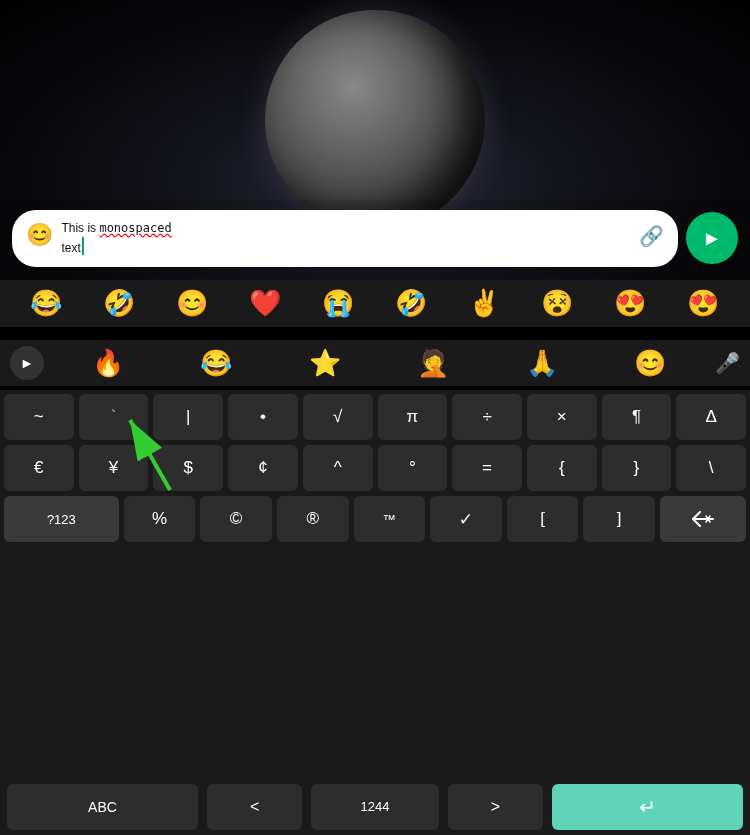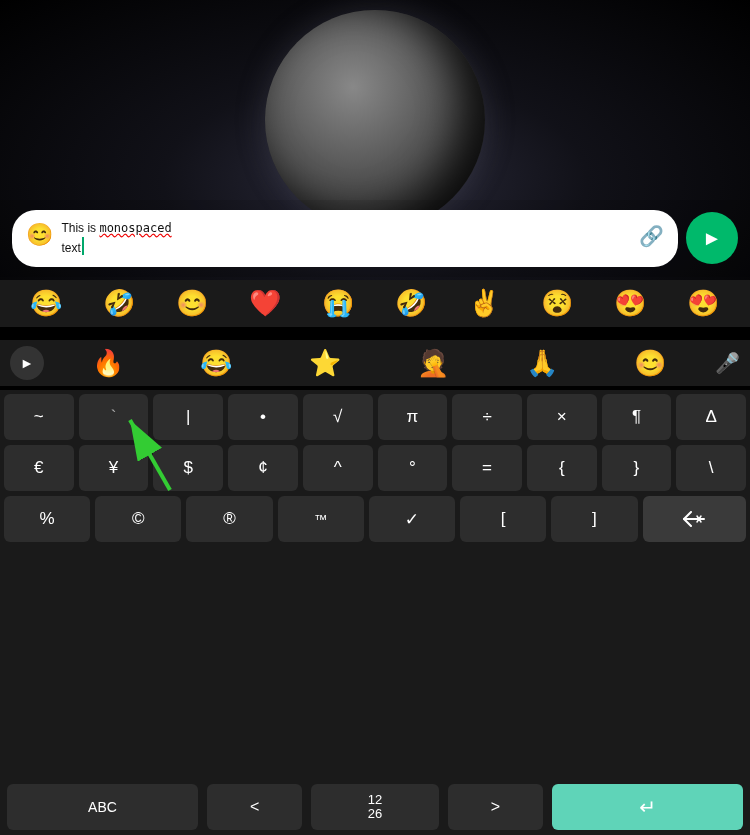--- a/index.html
+++ b/index.html
@@ -223,21 +223,21 @@
       align-items: center;
       justify-content: center;
       height: 46px;
       font-size: 14px;
       cursor: pointer;
     }
     .bottom-key.abc { flex: 1.2; }
     .bottom-key.arrow { flex: 0.6; font-size: 16px; }
     .bottom-key.num {
       flex: 0.8;
-      flex-direction: column;
+      flex-direction: row;
       font-size: 13px;
       line-height: 1.1;
     }
     .bottom-key.lang { flex: 2; background: #2d2d2d; }
     .bottom-key.enter {
       flex: 1.2;
       background: #5fd4b8;
       color: #fff;
       font-size: 20px;
     }
@@ -313,20 +313,21 @@
     <div class="key">¢</div>
     <div class="key">^</div>
     <div class="key">°</div>
     <div class="key">=</div>
     <div class="key">{</div>
     <div class="key">}</div>
     <div class="key">\</div>
   </div>
 
   <div class="key-row">
+    <div class="key wide special" style="font-size:13px">?123</div>
     <div class="key">%</div>
     <div class="key">©</div>
     <div class="key">®</div>
     <div class="key" style="font-size:13px">™</div>
     <div class="key">✓</div>
     <div class="key">[</div>
     <div class="key">]</div>
     <div class="key backspace special">
       <svg width="22" height="16" viewBox="0 0 22 16" fill="none">
         <path d="M8 1L1 8L8 15" stroke="white" stroke-width="2" stroke-linecap="round"></path>
@@ -334,21 +335,21 @@
         <path d="M14 5L18 11M18 5L14 11" stroke="white" stroke-width="1.5" stroke-linecap="round"></path>
       </svg>
     </div>
   </div>
 
   <div class="bottom-bar">
     <div class="bottom-key abc">ABC</div>
     <div class="bottom-key arrow">&lt;</div>
     <div class="bottom-key num">
       <span>12</span>
-      <span>26</span>
+      <span>44</span>
     </div>
     <div class="bottom-key arrow">&gt;</div>
     <div class="bottom-key enter">
       <span>↵</span>
     </div>
   </div>
 
 </div>
 
 <svg style="position:absolute; top:390px; left:80px; z-index:30; pointer-events:none;" width="120" height="110">

